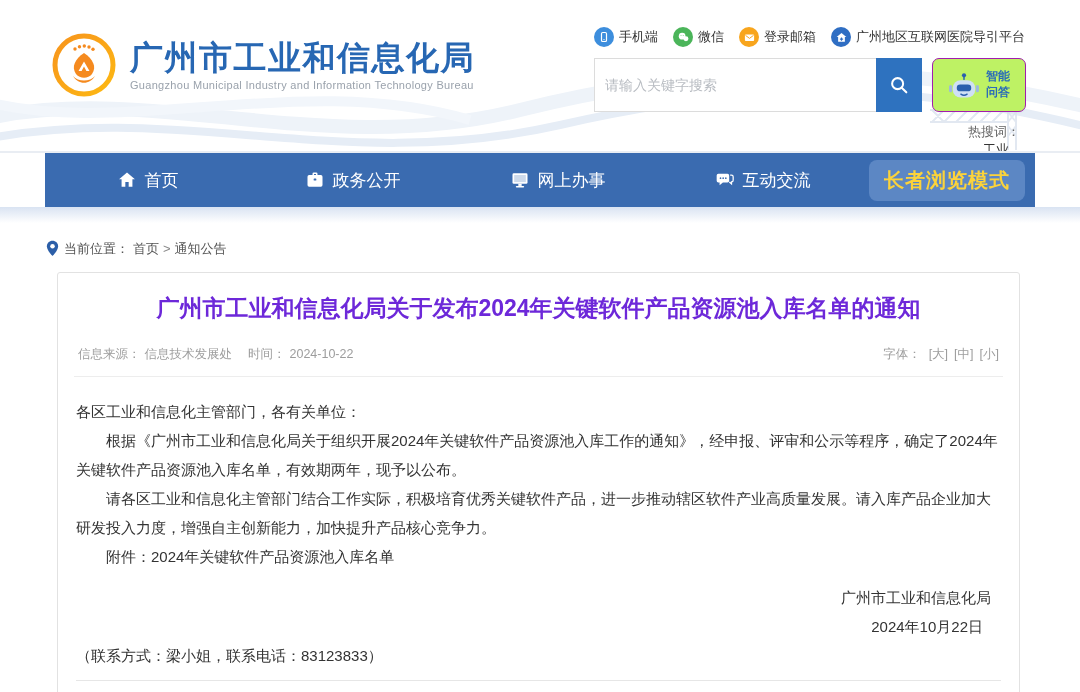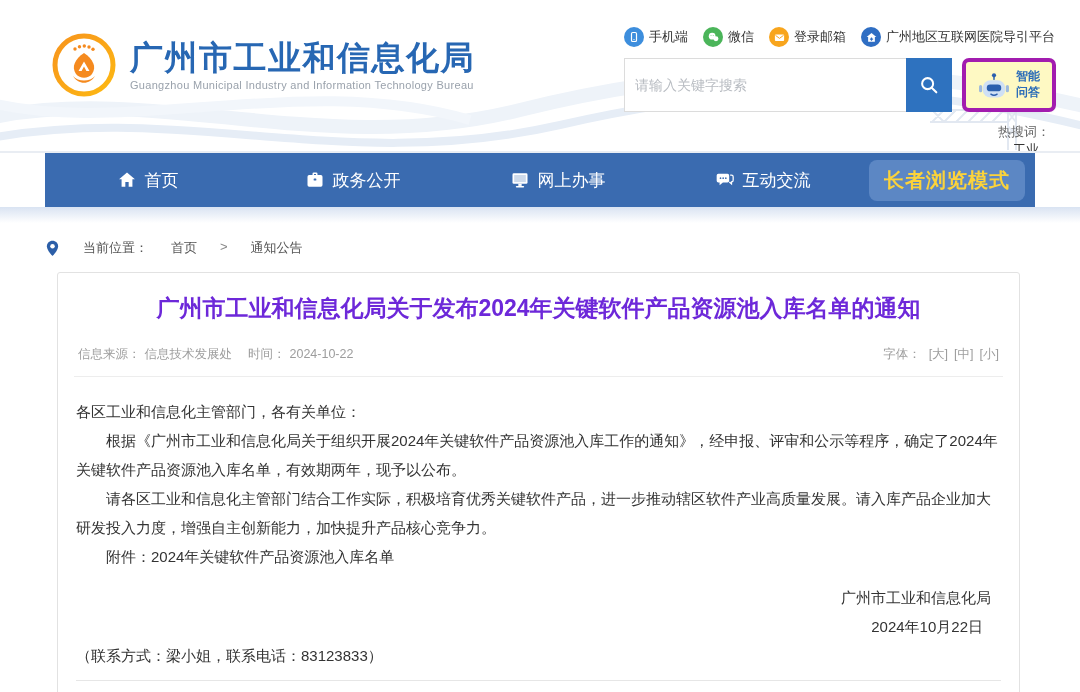--- a/index.html
+++ b/index.html
@@ -6,48 +6,48 @@
   body { background:#fff; font-family:"Liberation Sans","DejaVu Sans",sans-serif; }
   .page { position:relative; width:1080px; height:692px; background:#fff; overflow:hidden; }
 
   
   .header { position:relative; height:151px; background:#fff; overflow:hidden; }
   .header-deco { position:absolute; left:0; top:0; width:1080px; height:151px; z-index:0; }
   .logo { position:absolute; left:52px; top:33px; display:flex; align-items:center; gap:14px; z-index:2; cursor:pointer; }
   .logo-title { font-size:33px; font-weight:bold; color:#2767b3; letter-spacing:1.5px; line-height:1.15; }
   .logo-subtitle { font-size:11px; color:#9aa2ac; margin-top:3px; letter-spacing:0.3px; }
 
-  .header-right { position:absolute; right:24px; top:27px; width:432px; z-index:2; }
+  .header-right { position:absolute; right:54px; top:27px; width:432px; z-index:2; }
   .quick-links { display:flex; align-items:center; gap:15px; font-size:13px; color:#333; }
   .quick-link { display:flex; align-items:center; gap:5px; color:#333; text-decoration:none; cursor:pointer; white-space:nowrap; }
   .ql-icon { width:20px; height:20px; border-radius:50%; display:flex; align-items:center; justify-content:center; flex:0 0 auto; }
   .ql-mobile { background:#3d8edd; } .ql-wechat { background:#4bb55a; }
   .ql-mail { background:#f8a51d; } .ql-hospital { background:#2f6ec3; }
 
   .search-row { display:flex; margin-top:11px; height:54px; align-items:stretch; }
   .search-input { width:282px; border:1px solid #dcdcdc; border-right:none; padding:0 10px; font-size:14px; color:#333; outline:none; font-family:inherit; }
   .search-input::placeholder { color:#b8bcc2; }
   .search-btn { width:46px; background:#2e72bf; border:none; display:flex; align-items:center; justify-content:center; cursor:pointer; }
-  .qa-widget { margin-left:10px; flex:1; border:4px solid #a21caf; border-radius:7px; background:#fef9c3; display:flex; align-items:center; justify-content:center; gap:6px; cursor:pointer; box-shadow:0 1px 2px rgba(0,0,0,0.03); }
+  .qa-widget { margin-left:10px; flex:1; border:1px solid #a21caf; border-radius:7px; background:#bef264; display:flex; align-items:center; justify-content:center; gap:6px; cursor:pointer; box-shadow:0 1px 2px rgba(0,0,0,0.03); }
   .qa-text { font-size:12px; font-weight:bold; color:#2b6cb8; line-height:1.3; }
 
   .hot-search { margin-top:11px; font-size:13px; display:flex; align-items:flex-end;flex-direction:column; }
   .hs-label { color:#666; margin-right:6px; }
   .hs-item { color:#333; text-decoration:none; margin-right:17px; cursor:pointer; }
 
   .header-divider { height:2px; background:#e9edf3; }
 
   
   .nav { margin:0 45px; height:54px; background:#3a6bb0; display:flex; align-items:center; }
   .nav-item { flex:1; display:flex; align-items:center; justify-content:center; gap:8px; color:#fff; font-size:17px; text-decoration:none; cursor:pointer; white-space:nowrap; }
   .elder-btn { flex:0 0 auto; margin:0 10px 0 4px; background:#5c87c4; border:none; border-radius:8px; padding:7px 15px; color:#fcd33a; font-size:20px; font-weight:bold; letter-spacing:1px; cursor:pointer; font-family:inherit; }
   .nav-fade { height:16px; background:linear-gradient(#d9e3f2, #ffffff); }
 
   
-  .breadcrumb { margin:16px 0 0 45px; display:flex; gap:23px; font-size:13px; color:#555; }
+  .breadcrumb { margin:16px 0 0 45px; display:flex; align-items:center; gap:4px; font-size:13px; color:#555; }
   .crumb-link { color:#555; text-decoration:none; cursor:pointer; }
   .crumb-sep { color:#888; }
 
   
   .content-box { margin:14px 0 0 57px; width:963px; border:1px solid #e2e2e2; border-radius:3px; padding:14px 16px 24px; min-height:430px; background:#fff; }
   .article-title { font-size:23px; font-weight:bold; color:#6d28d9; text-align:center; line-height:1.5; margin:4px 40px 20px; }
   .meta-row { display:flex; justify-content:space-between; align-items:center; font-size:12.5px; color:#9d9d9d; padding:0 4px 13px; border-bottom:1px solid #ededed; }
   .meta-left span { margin-right:4px; }
   .meta-gap { display:inline-block; width:8px; }
   .font-label { margin-right:2px; }

